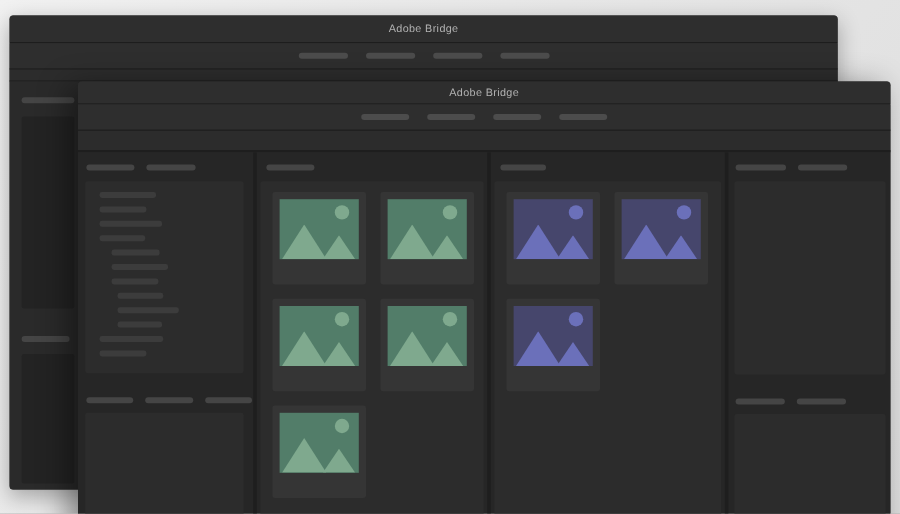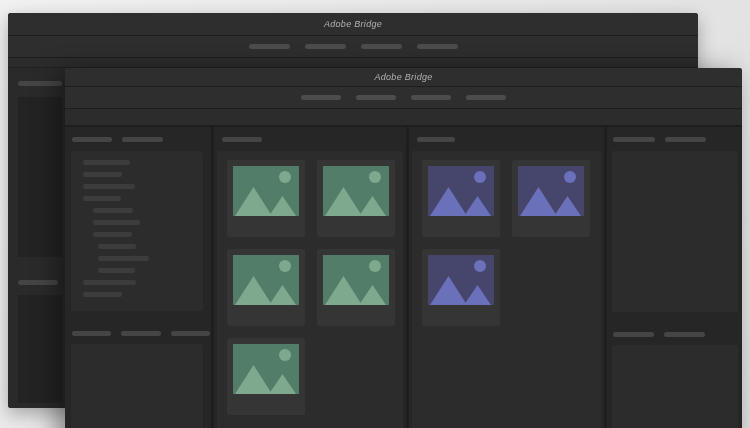--- a/index.html
+++ b/index.html
@@ -7,21 +7,21 @@
   body {
     position:relative; overflow:hidden;
     background:linear-gradient(125deg,#f1f1f1 0%,#e7e7e7 45%,#dedede 100%);
     font-family:"Liberation Sans", sans-serif;
   }
   .window { position:absolute; background:#282828; border-radius:3px; }
   #back-window  { left:8px;  top:13px; width:690px; height:395px; box-shadow:0 6px 18px rgba(0,0,0,.30); }
   #front-window { left:65px; top:68px; width:677px; height:392px; box-shadow:-8px 4px 26px rgba(0,0,0,.42); }
 
   .titlebar { height:23px; background:#2e2e2e; border-bottom:1px solid #1d1d1d;
-              display:flex; align-items:center; justify-content:center; border-radius:3px 3px 0 0;font-style:italic; }
+              display:flex; align-items:center; justify-content:center; border-radius:3px 3px 0 0; }
   #front-window .titlebar { height:19px; }
   .title { font-size:9px; color:#b2b2b2; letter-spacing:.3px; }
 
   .menubar { height:22px; background:#2e2e2e; border-bottom:1px solid #1d1d1d;
              display:flex; align-items:center; justify-content:center; gap:15px; }
   .pill { display:inline-block; height:5px; border-radius:3px; background:#4c4c4c; }
   .tab-pill { background:#454545; }
   .toolbar { height:18px; background:#2c2c2c; border-bottom:2px solid #1e1e1e; }
   #back-window .toolbar { height:10px; border-bottom:1px solid #1f1f1f; }
 

